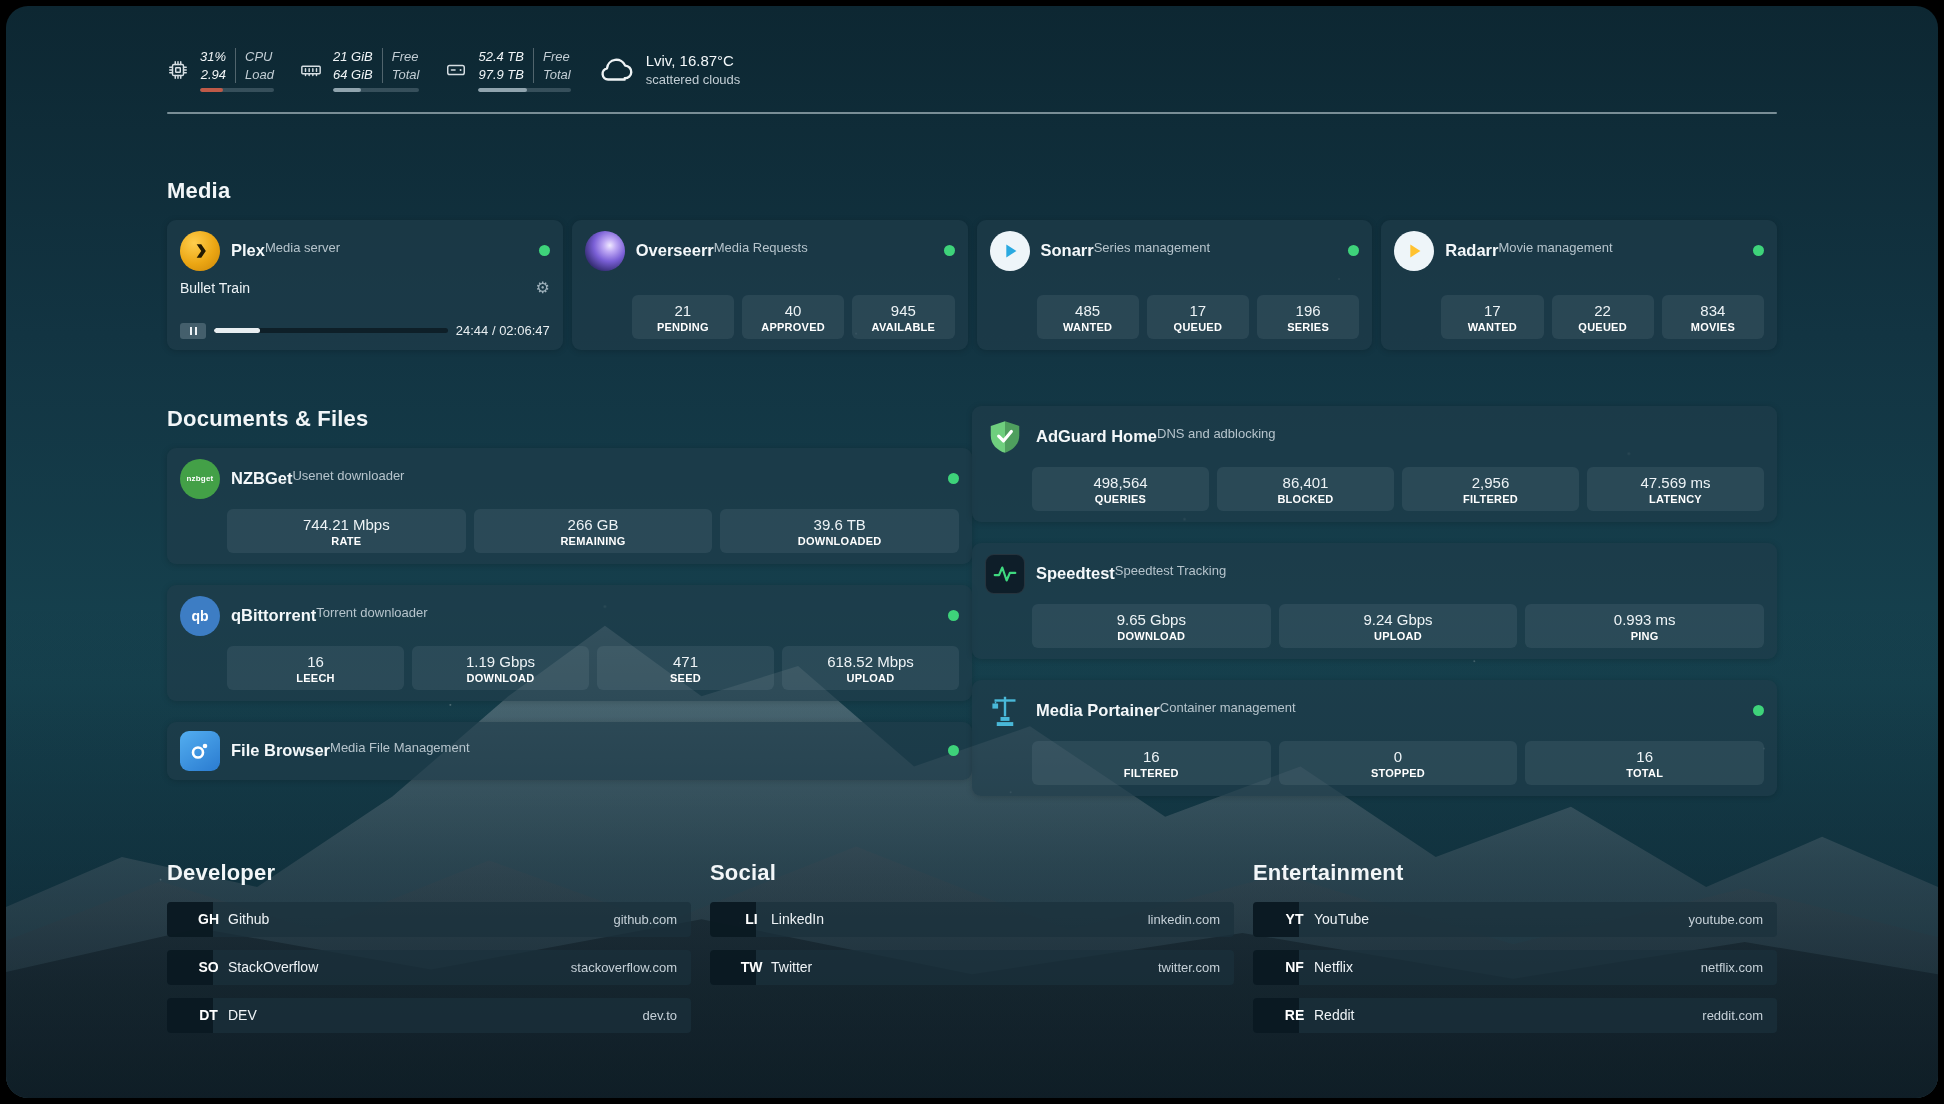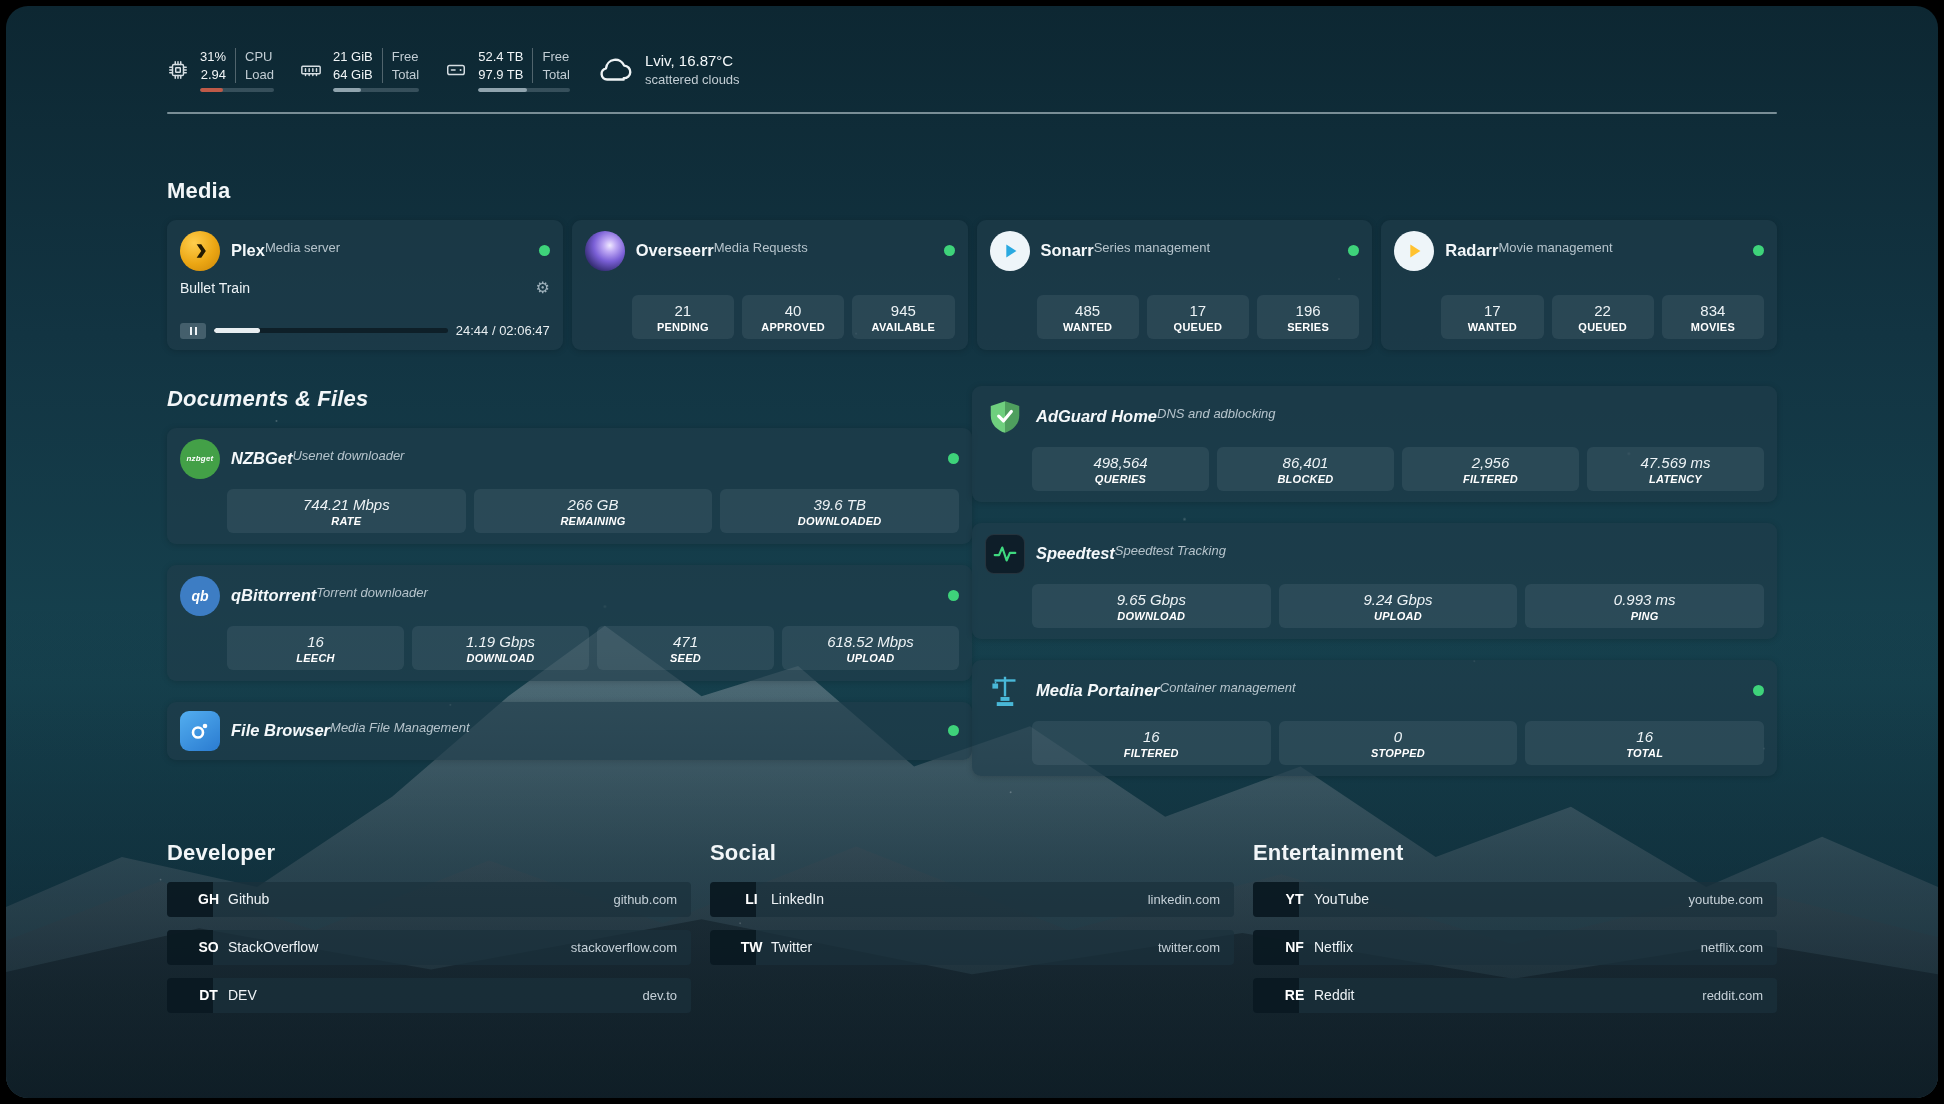--- a/index.html
+++ b/index.html
@@ -36,21 +36,21 @@
     radial-gradient(2px 2px at 38% 84%, rgba(255,255,255,.22), transparent 70%),
     radial-gradient(2px 2px at 8% 80%, rgba(255,255,255,.22), transparent 70%); }
 
   .content { position:relative; z-index:5; width:1610px; margin:0 auto; }
 
   
   .topbar { display:flex; align-items:center; padding-top:42px; }
   .sys { display:flex; align-items:center; gap:11px; margin-right:26px; }
   .sys-icon { flex:none; display:flex; }
   .sys-cols { display:flex; }
-  .sys-col { display:flex; flex-direction:column; font-size:13px; line-height:1.35; color:#f1f5f7; }
+  .sys-col { display:flex; flex-direction:column; font-size:13px; line-height:1.35; color:#f1f5f7;font-style:italic; }
   .sys-col.vals { align-items:flex-end; }
   .sys-col.labels { color:#c2cdd4; border-left:1px solid rgba(255,255,255,.28); padding-left:9px; margin-left:9px; }
   .sys-bar { height:4px; border-radius:2px; background:rgba(140,160,170,.32); margin-top:5px; overflow:hidden; }
   .sys-bar-fill { height:100%; border-radius:2px; background:#90a4ae; }
   .sys-bar-fill.cpu { background:#bf5a48; }
 
   .searchwrap { position:relative; flex:1; margin:0 36px 0 22px; }
   input.search { width:100%; height:40px; background:rgba(13,31,40,.6); border:1px solid rgba(173,191,200,.45);
     border-radius:5px; color:#e8eef1; font-size:14px; padding:0 52px 0 14px; outline:none;
     font-family:"Liberation Sans", sans-serif; }
@@ -103,21 +103,21 @@
   .np-title { font-size:14px; color:#eef4f7; }
   .gear { color:#9db0ba; font-size:16px; line-height:1; }
   .player { display:flex; align-items:center; gap:8px; margin-top:auto; }
   .pause { width:26px; height:16px; border-radius:3px; background:rgba(190,210,220,.25); display:flex;
     align-items:center; justify-content:center; gap:3px; flex:none; }
   .pause i { width:2px; height:8px; background:#eef3f6; display:block; }
   .track { flex:1; height:5px; border-radius:3px; background:rgba(10,24,32,.78); overflow:hidden; }
   .fill { height:100%; background:#e8eef1; border-radius:3px; }
   .time { font-size:13px; color:#e8eef1; white-space:nowrap; }
 
-  .body-grid { display:grid; grid-template-columns:1fr 1fr; gap:0; margin-top:36px; align-items:start;font-style:italic; }
+  .body-grid { display:grid; grid-template-columns:1fr 1fr; gap:0; margin-top:56px; align-items:start; }
   .colstack { display:flex; flex-direction:column; gap:21px; }
 
   
   .bm-section { margin-top:64px; }
   .bm-grid { display:grid; grid-template-columns:repeat(3,1fr); gap:19px; }
   .bm-list { display:flex; flex-direction:column; gap:13px; }
   .bm-row { height:35px; background:rgba(26,48,60,.72); border-radius:4px; display:flex; align-items:center;
     overflow:hidden; cursor:pointer; }
   .bm-abbr { width:46px; align-self:stretch; background:rgba(8,22,30,.85); color:#fff; font-size:14px;
     font-weight:600; display:flex; align-items:center; justify-content:center; flex:none;padding-left:37px; }

